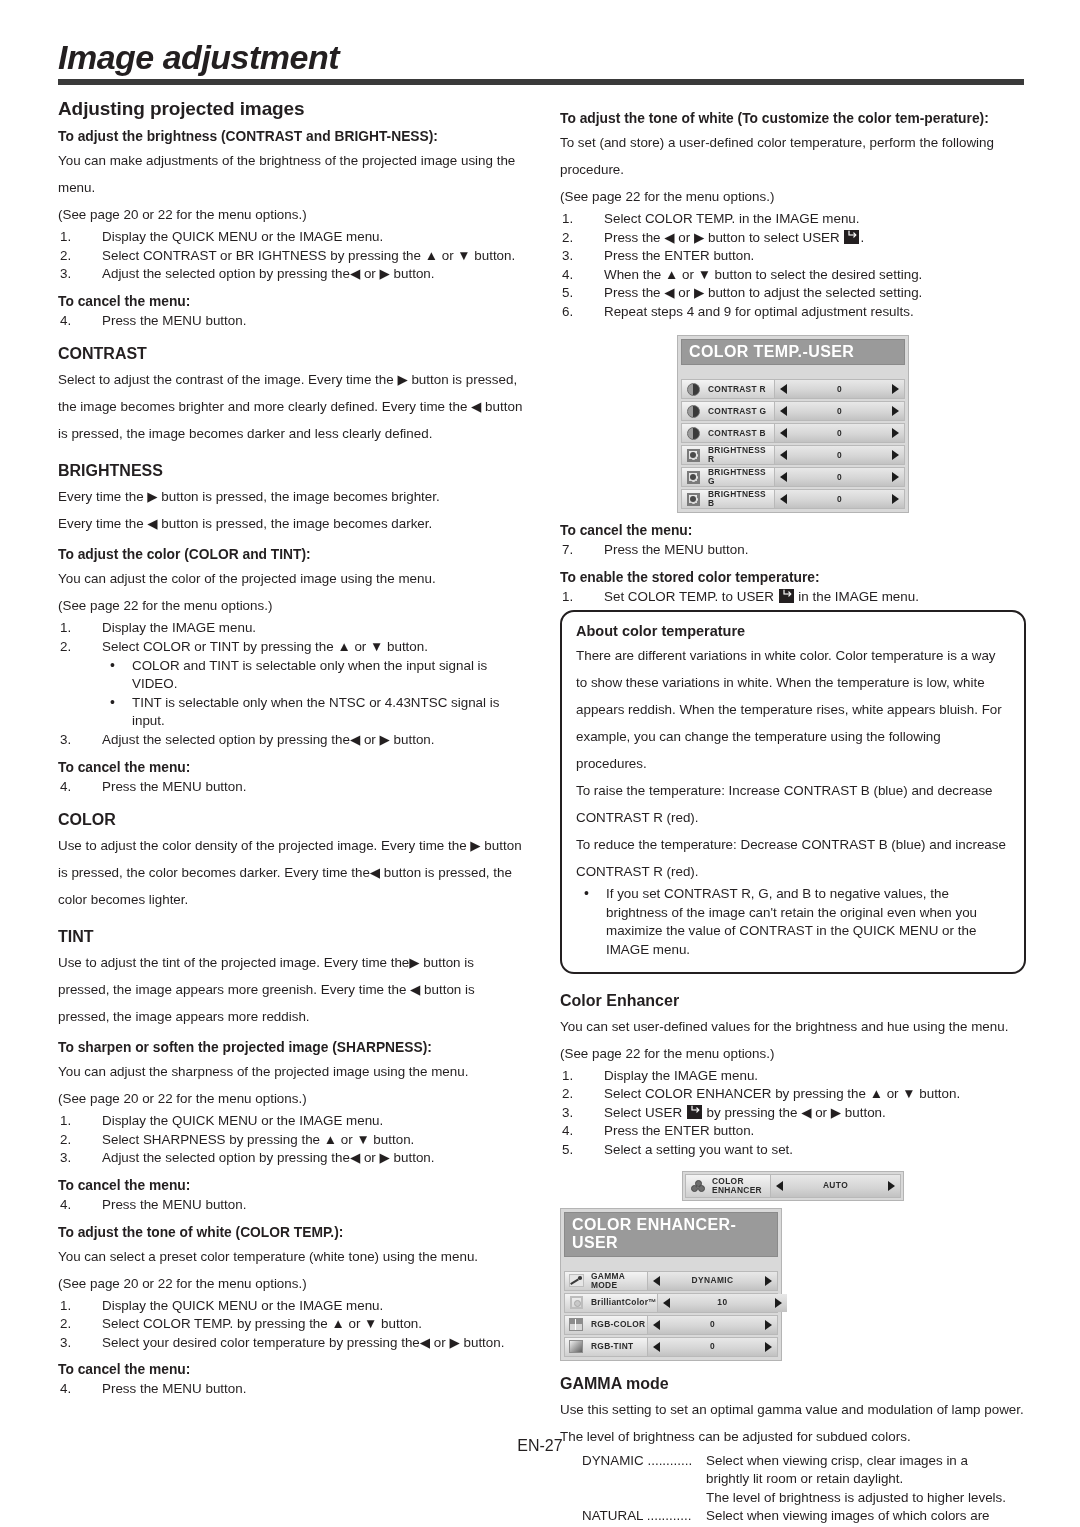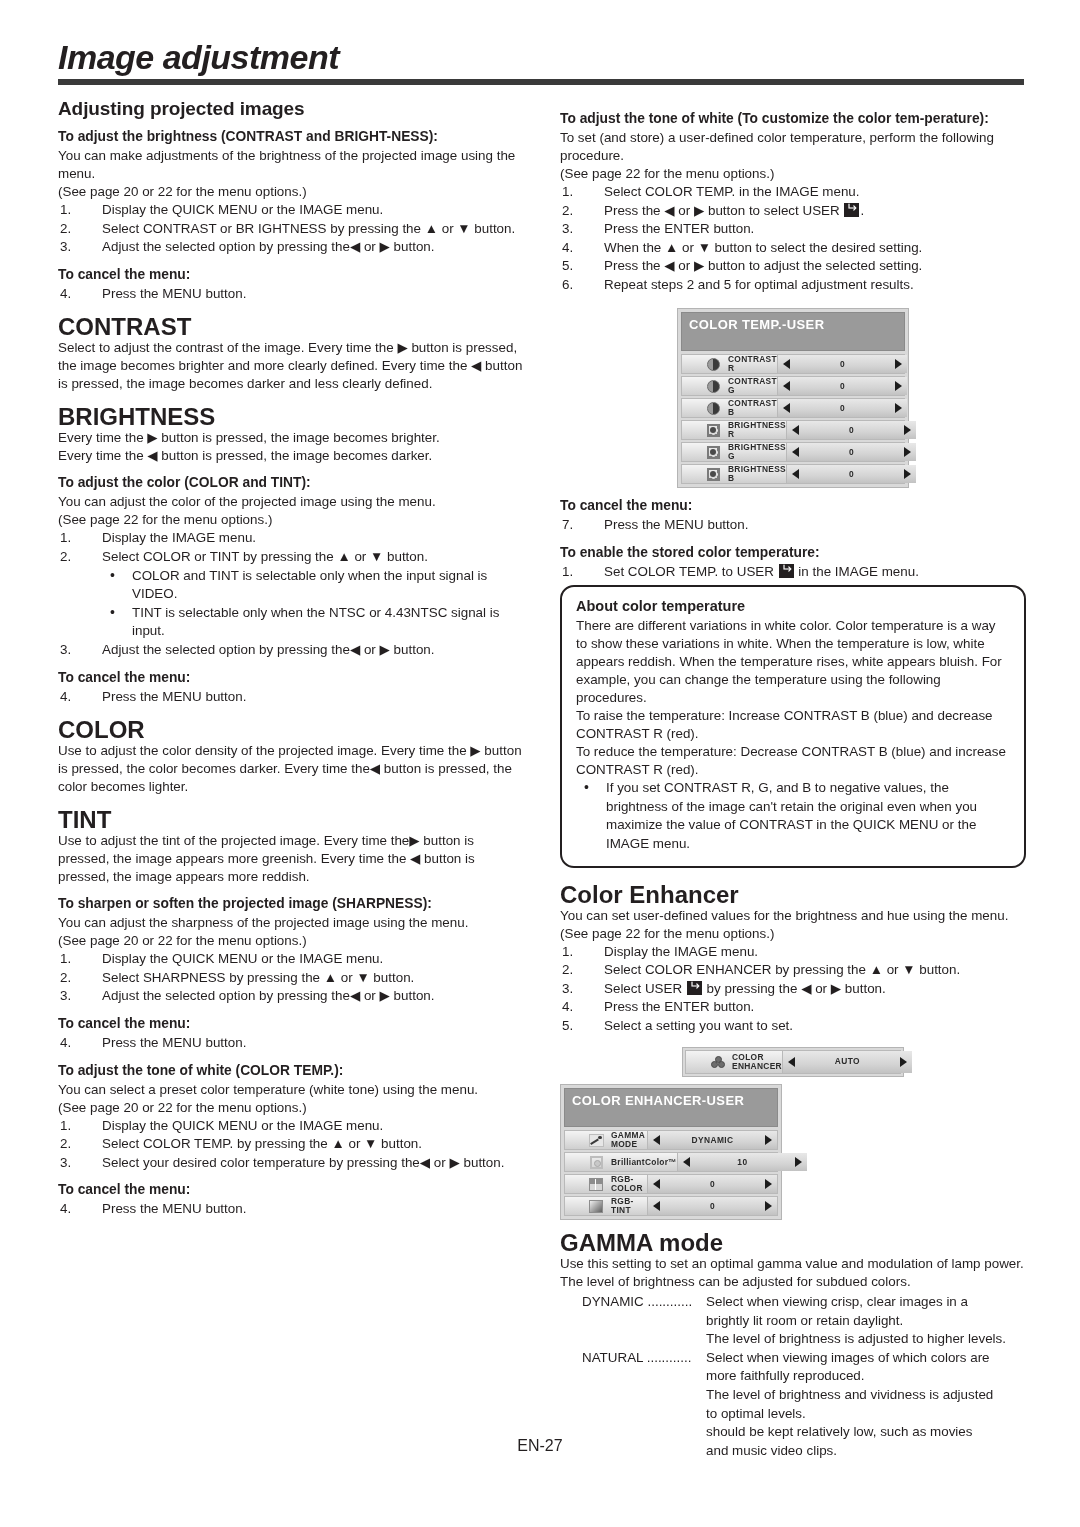--- a/index.html
+++ b/index.html
@@ -58,35 +58,35 @@
 
   
   h2.sec {
     font-size: 19px;
     font-weight: bold;
     margin: 0 0 2px 0;
     line-height: 22px;
     letter-spacing: -0.1px;
   }
   h3.bighead {
-    font-size: 24px;
+    font-size: 16px;
     font-weight: bold;
     margin: 13px 0 1px 0;
     line-height: 22px;
     letter-spacing: 0px;
   }
   h4.sub {
     font-size: 13.8px;
     font-weight: bold;
     margin: 9px 0 1px 0;
     line-height: 18px;
   }
   p.body {
     margin: 0 0 0 0;
-    line-height: 18px;
+    line-height: 27px;
   }
   p.tight { margin: 0; }
 
   ol.steps {
     list-style: none;
     margin: 0;
     padding: 0;
   }
   ol.steps > li {
     position: relative;
@@ -160,35 +160,34 @@
   .osd {
     font-family: "Liberation Sans", sans-serif;
     background: #d9d9d9;
     border: 1px solid #b4b4b4;
     padding: 3px;
     box-sizing: border-box;
   }
   .osd-title {
     background: #9a9a9a;
     color: #ffffff;
-    font-size: 13px;
+    font-size: 16px;
     font-weight: bold;
     letter-spacing: 0.4px;
-    padding: 3px 2px 16px 7px;
+    padding: 3px 2px 3px 7px;
     border: 1px solid #8a8a8a;
-    margin-bottom: 3px;
+    margin-bottom: 14px;
   }
   .osd-row {
     display: flex;
     align-items: center;
     height: 18px;
     margin-bottom: 2px;
     background: linear-gradient(to bottom, #f4f4f4 0%, #e2e2e2 50%, #cfcfcf 100%);
     border: 1px solid #b9b9b9;
-    padding-left: 20px;
   }
   .osd-row:last-child { margin-bottom: 0; }
   .osd-icon {
     width: 22px;
     height: 16px;
     flex: 0 0 22px;
     display: flex;
     align-items: center;
     justify-content: center;
   }
@@ -413,21 +412,21 @@
 
     <h4 class="sub" style="margin-top:12px">To adjust the tone of white (To customize the color tem-perature):</h4>
     <p class="body">To set (and store) a user-defined color temperature, perform the following procedure.</p>
     <p class="body">(See page 22 for the menu options.)</p>
     <ol class="steps">
       <li><span class="num">1.</span><span>Select COLOR TEMP. in the IMAGE menu.</span></li>
       <li><span class="num">2.</span><span>Press the ◀ or ▶ button to select USER </span><span class="enterkey"></span><span>.</span></li>
       <li><span class="num">3.</span><span>Press the ENTER button.</span></li>
       <li><span class="num">4.</span><span>When the ▲ or ▼ button to select the desired setting.</span></li>
       <li><span class="num">5.</span><span>Press the ◀ or ▶ button to adjust the selected setting.</span></li>
-      <li><span class="num">6.</span><span>Repeat steps 2 and 5 for optimal adjustment results.</span></li>
+      <li><span class="num">6.</span><span>Repeat steps 4 and 9 for optimal adjustment results.</span></li>
     </ol>
 
     <div style="display:flex; justify-content:center; margin:13px 0 0 0;">
       <div class="osd" style="width:232px;">
         <div class="osd-title">COLOR TEMP.-USER</div>
         <div class="osd-row">
           <div class="osd-icon">
               <div class="ic-contrast"></div>
             </div>
           <div class="osd-label">CONTRAST R</div>

